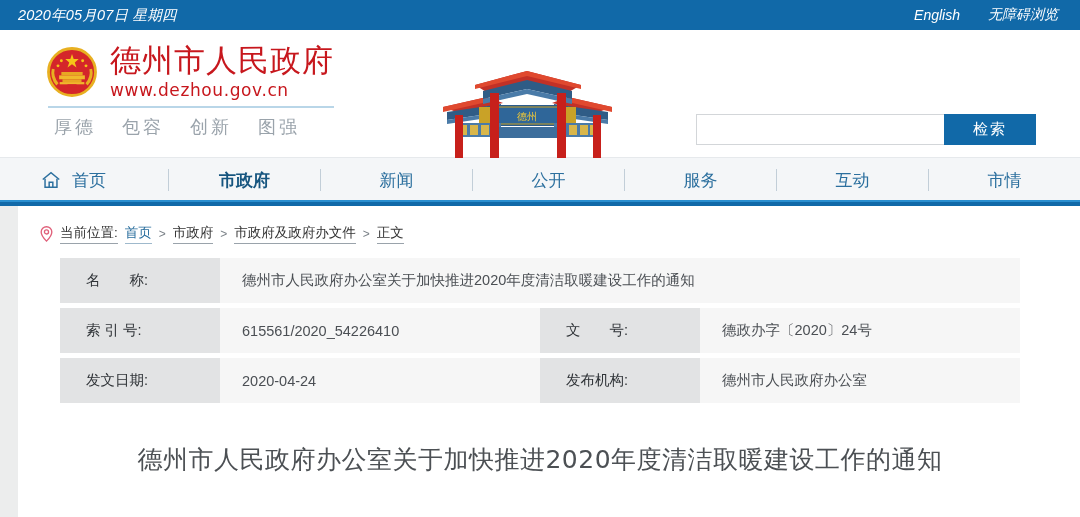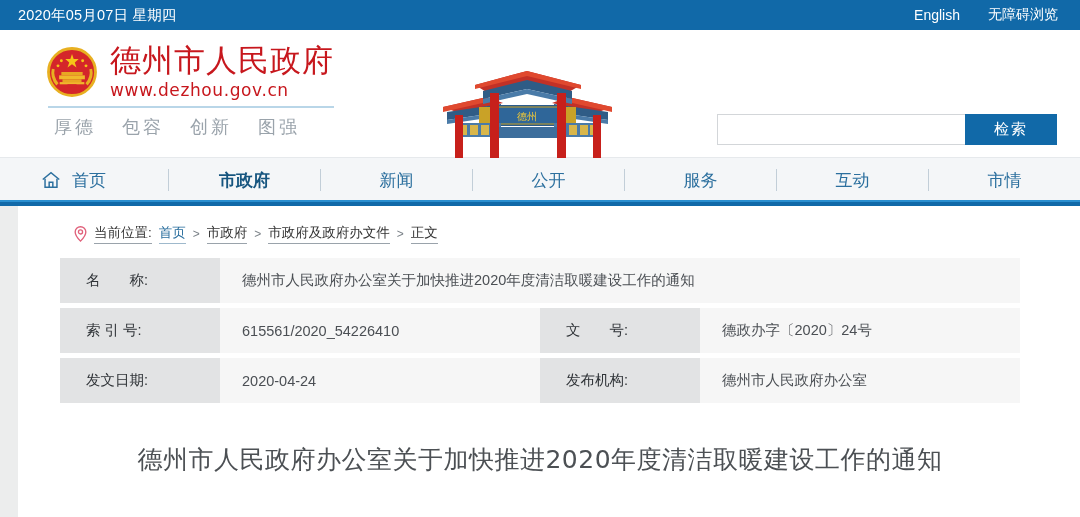--- a/index.html
+++ b/index.html
@@ -30,20 +30,21 @@
 
   
   .topbar {
     position: relative;
     height: 30px;
     background: #1169a8;
     color: #ffffff;
     display: flex;
     align-items: center;
     z-index: 3;
+    font-style: italic;
   }
   .topbar-date {
     margin-left: 18px;
     font-size: 14.5px;
     letter-spacing: .2px;
     color: #ffffff;
   }
   .topbar-right {
     margin-left: auto;
     margin-right: 22px;
@@ -120,21 +121,21 @@
     position: absolute;
     left: 425px;
     top: 33px;
     width: 205px;
     height: 112px;
   }
 
   
   .search {
     position: absolute;
-    right: 23px;
+    right: 44px;
     top: 84px;
     display: flex;
     height: 31px;
   }
   .search-input {
     width: 248px;
     height: 31px;
     border: 1px solid #d3d6d9;
     border-right: none;
     background: #ffffff;
@@ -201,21 +202,20 @@
 
   
   .breadcrumb {
     display: flex;
     align-items: center;
     gap: 7px;
     padding: 14px 0 0 40px;
     font-size: 13.5px;
     color: #4a4f55;
     height: 42px;
-    margin-left: 34px;
   }
   .pin-icon { width: 13px; height: 16px; display: block; }
   .bc-label {
     color: #333;
     border-bottom: 1px solid #9aa3ab;
     padding-bottom: 1px;
   }
   .bc-link {
     color: #2b6f9e;
     text-decoration: none;

